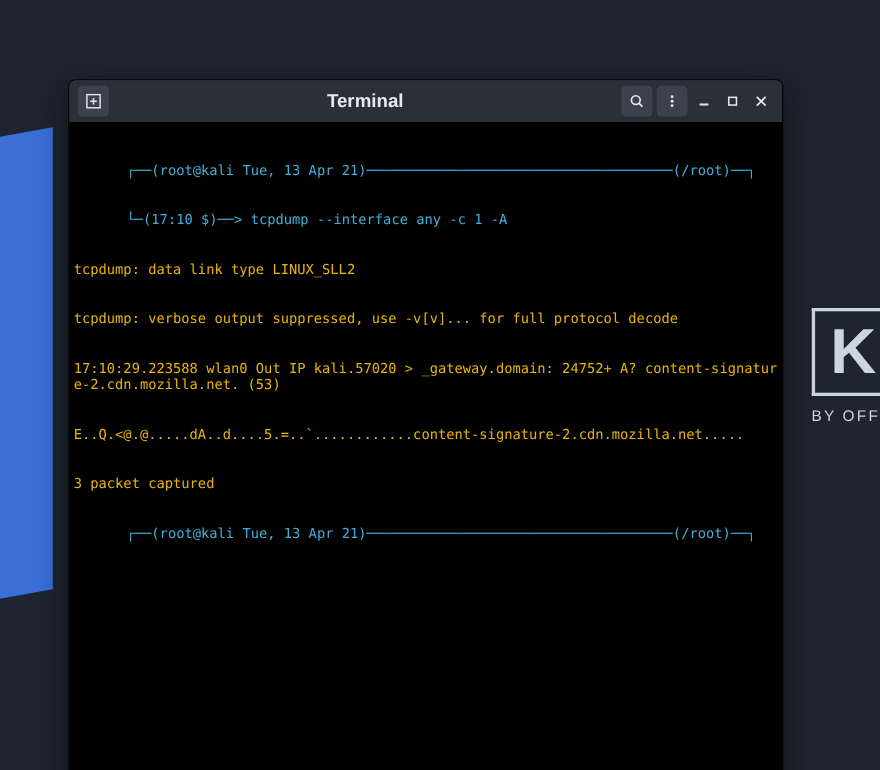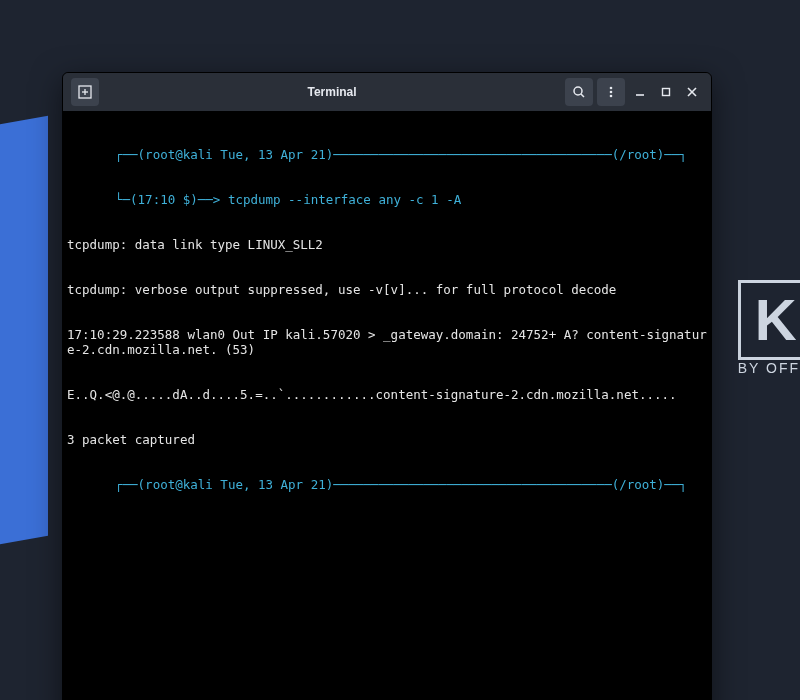--- a/index.html
+++ b/index.html
@@ -29,20 +29,21 @@
     .bg-logo-box {
       border: 3px solid #cdd5e0;
       border-right: none;
       padding: 8px 0 8px 14px;
       font-size: 58px;
       font-weight: bold;
       font-family: sans-serif;
       line-height: 1;
     }
     .bg-logo-sub {
+      margin-top: 10px;
       font-size: 14px;
       letter-spacing: 2px;
       font-family: sans-serif;
     }
     .window {
       position: absolute;
       left: 62px;
       top: 72px;
       width: 650px;
       background: #2a2f38;
@@ -70,36 +71,36 @@
       font-size: 14px;
       margin: 0 2px;
       cursor: pointer;
     }
     .tb-btn.plain { background: transparent; width: 22px; }
     .titlebar-title {
       flex: 1;
       text-align: center;
       color: #e6e9ef;
       font-family: sans-serif;
-      font-size: 12px;
+      font-size: 17px;
       font-weight: bold;
     }
     .term {
       background: #000;
       padding: 6px 4px 10px 4px;
       font-size: 12.5px;
       line-height: 15px;
       white-space: pre-wrap;
       word-break: break-all;
       min-height: 560px;
       border-radius: 0 0 6px 6px;
     }
     .term > div { white-space: pre-wrap; }
     .ps1 { color: #3fb1d9; margin-left: 48px; }
-    .out { color: #e5e5e5; }
+    .out { color: #eab308; }
   </style>
 </head>
 <body>
 
 <div class="bg-accent"></div>
 
 <div class="bg-logo">
   <div class="bg-logo-box">K</div>
   <div class="bg-logo-sub">BY OFF</div>
 </div>

